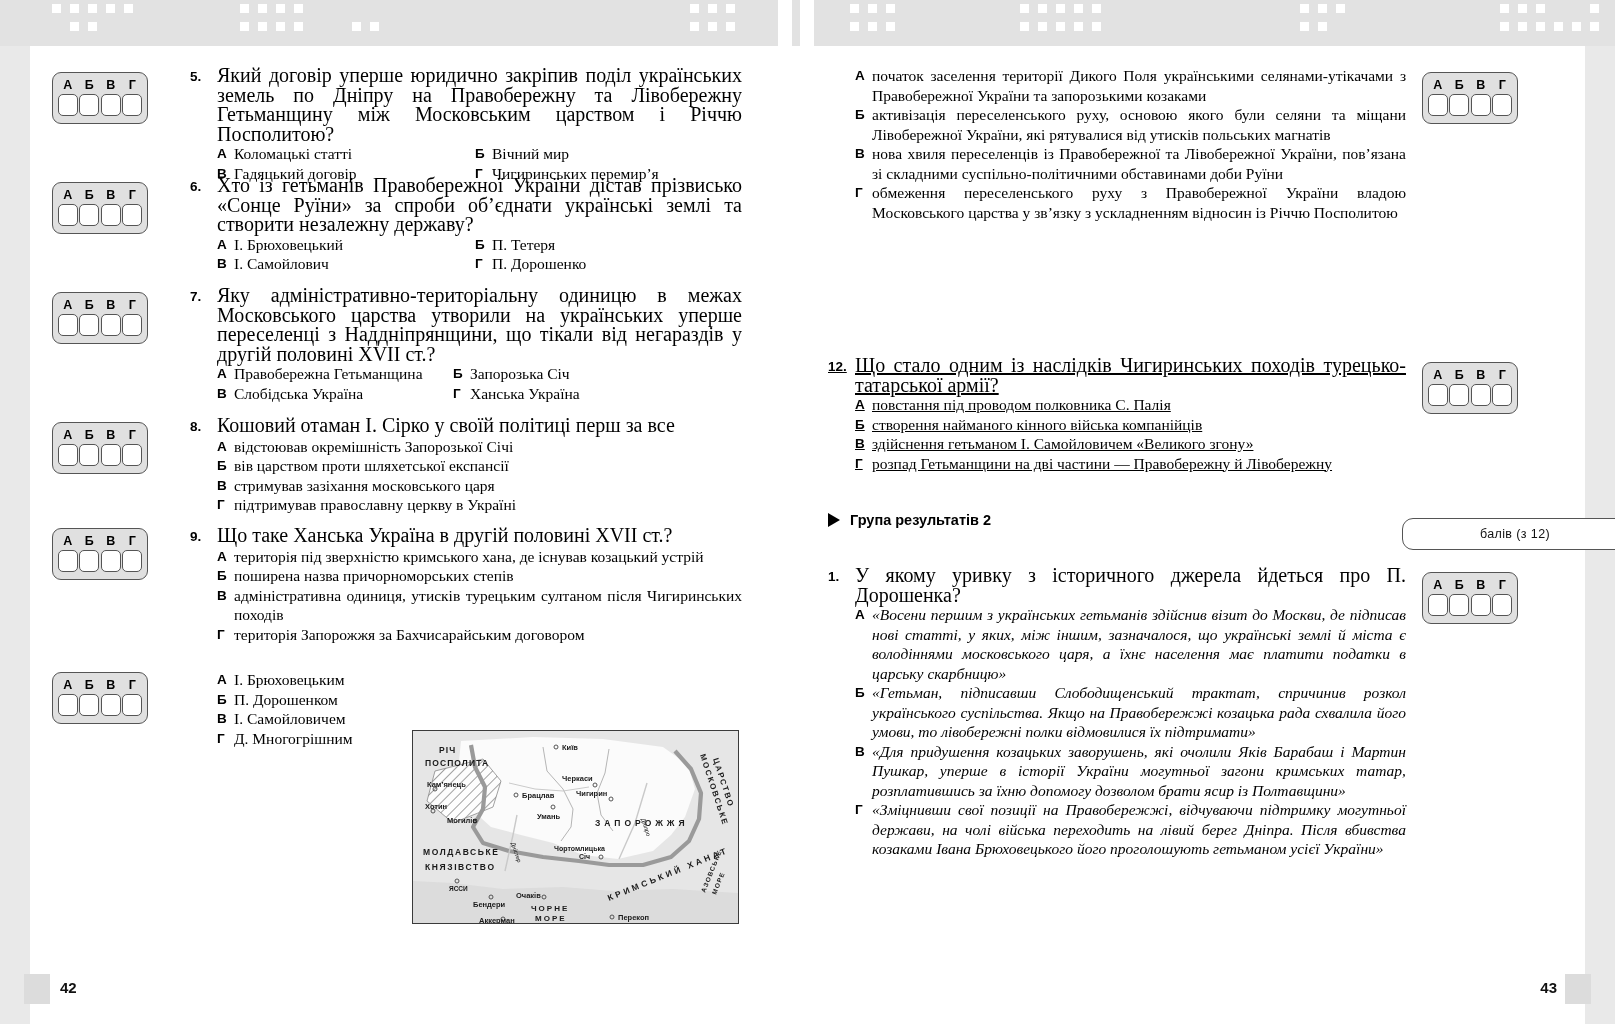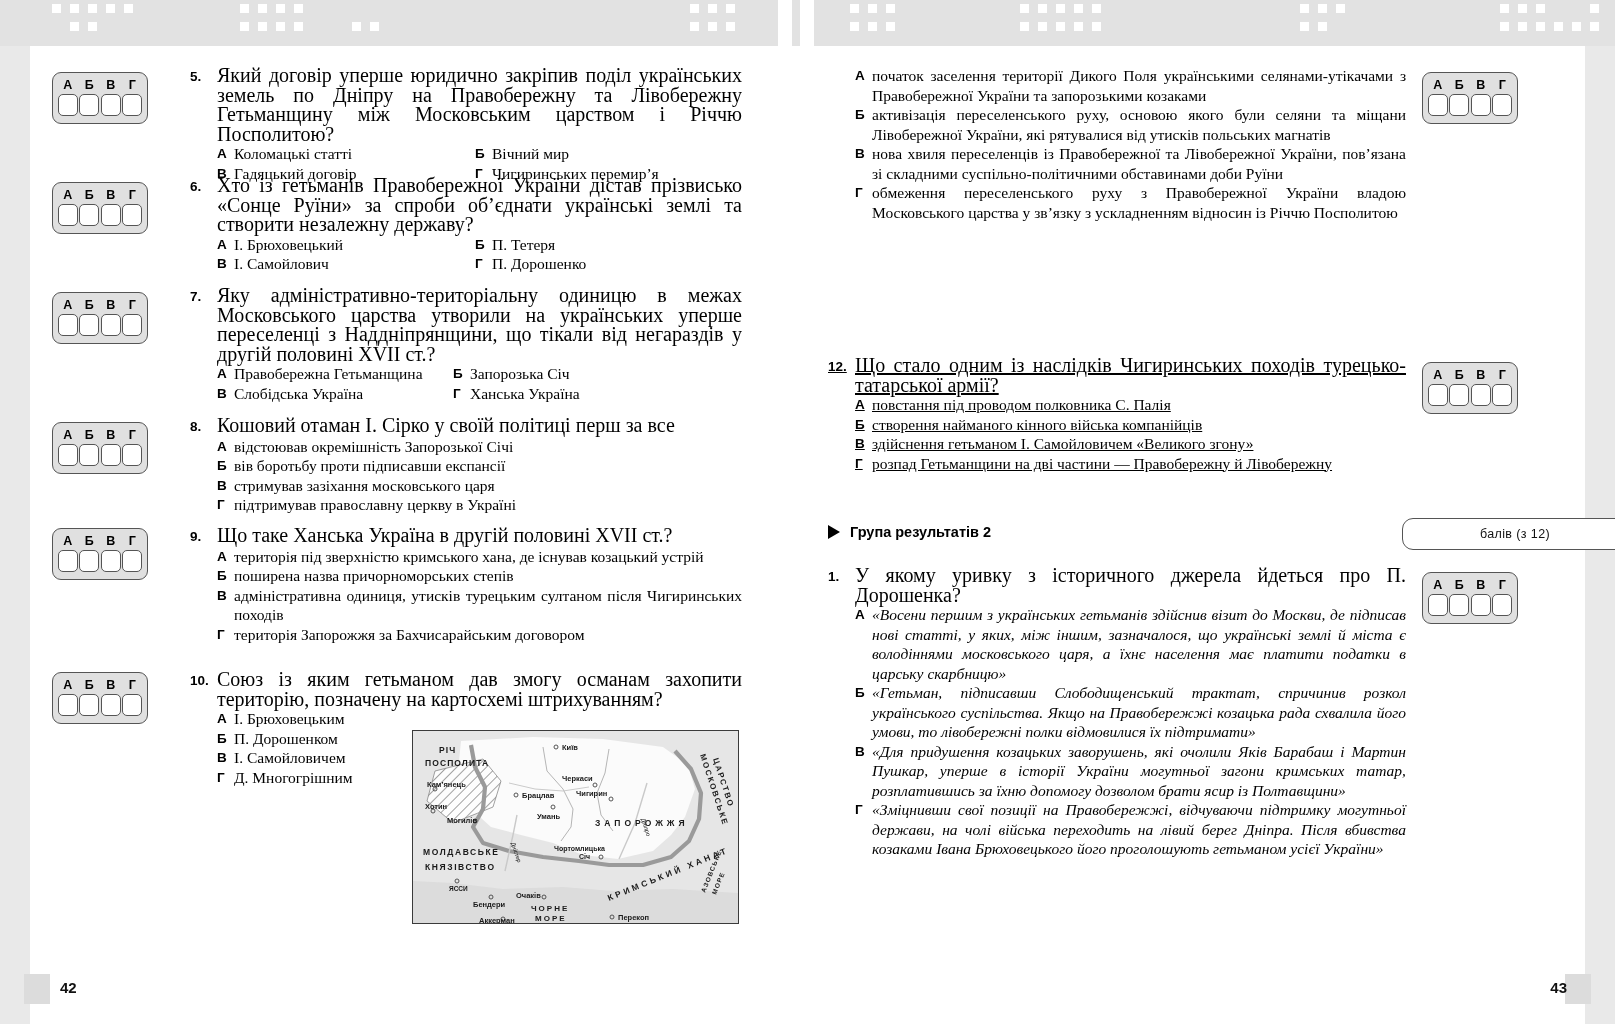--- a/index.html
+++ b/index.html
@@ -22,21 +22,21 @@
   .seam{position:absolute;top:0;left:800px;width:14px;height:1024px;background:#ffffff;}
 
   
   .spineL{position:absolute;top:46px;left:0;width:30px;height:978px;background:#e9e9e9;}
   .spineR{position:absolute;top:46px;right:0;width:30px;height:978px;background:#e9e9e9;}
 
   
   .pagenum{position:absolute;bottom:28px;font-family:"Liberation Sans",sans-serif;
            font-size:15px;font-weight:bold;color:#111;}
   .pagenum.left{left:60px;}
-  .pagenum.right{right:48px;}
+  .pagenum.right{right:58px;}
   .footrule{position:absolute;bottom:20px;height:30px;width:26px;background:#dcdcdc;}
   .footrule.left{left:24px;}
   .footrule.right{right:24px;}
 
   
   .abvg{
     position:absolute;
     width:96px;height:52px;
     border:1.6px solid #555;
     border-radius:9px;
@@ -409,21 +409,21 @@
       <div class="qnum">8.</div>
       <div class="qtext">Кошовий отаман І. Сірко у своїй політиці перш за все</div>
     </div>
     <div class="opts indent">
       <div class="opt">
           <span class="optL">А</span>
           <span class="optT">відстоював окремішність Запорозької Січі</span>
         </div>
       <div class="opt">
           <span class="optL">Б</span>
-          <span class="optT">вів боротьбу проти підписавши експансії</span>
+          <span class="optT">вів царством проти шляхетської експансії</span>
         </div>
       <div class="opt">
           <span class="optL">В</span>
           <span class="optT">стримував зазіхання московського царя</span>
         </div>
       <div class="opt">
           <span class="optL">Г</span>
           <span class="optT">підтримував православну церкву в Україні</span>
         </div>
     </div>
@@ -448,24 +448,20 @@
           <span class="optT">адміністративна одиниця, утисків турецьким султаном після Чигиринських походів</span>
         </div>
       <div class="opt">
           <span class="optL">Г</span>
           <span class="optT">територія Запорожжя за Бахчисарайським договором</span>
         </div>
     </div>
   </div>
 
   <div class="q" style="top:670px;">
-    <div class="qhead">
-      <div class="qnum">10.</div>
-      <div class="qtext">Союз із яким гетьманом дав змогу османам захопити територію, позначену на картосхемі штрихуванням?</div>
-    </div>
     <div class="opts indent" style="width:230px;">
       <div class="opt">
           <span class="optL">А</span>
           <span class="optT">І. Брюховецьким</span>
         </div>
       <div class="opt">
           <span class="optL">Б</span>
           <span class="optT">П. Дорошенком</span>
         </div>
       <div class="opt">
@@ -619,21 +615,21 @@
           <span class="optL">В</span>
           <span class="optT">здійснення гетьманом І. Самойловичем «Великого згону»</span>
         </div>
       <div class="opt">
           <span class="optL">Г</span>
           <span class="optT">розпад Гетьманщини на дві частини — Правобережну й Лівобережну</span>
         </div>
     </div>
   </div>
 
-  <div class="grouphdr" style="top:524px; left:0;">
+  <div class="grouphdr" style="top:512px; left:0;">
     <span class="tri"></span>
     <span class="gtxt">Група результатів 2</span>
   </div>
 
   <div class="q italic" style="top:566px;">
     <div class="qhead">
       <div class="qnum">1.</div>
       <div class="qtext" style="font-style:normal;">У якому уривку з історичного джерела йдеться про П. Дорошенка?</div>
     </div>
     <div class="opts indent">

